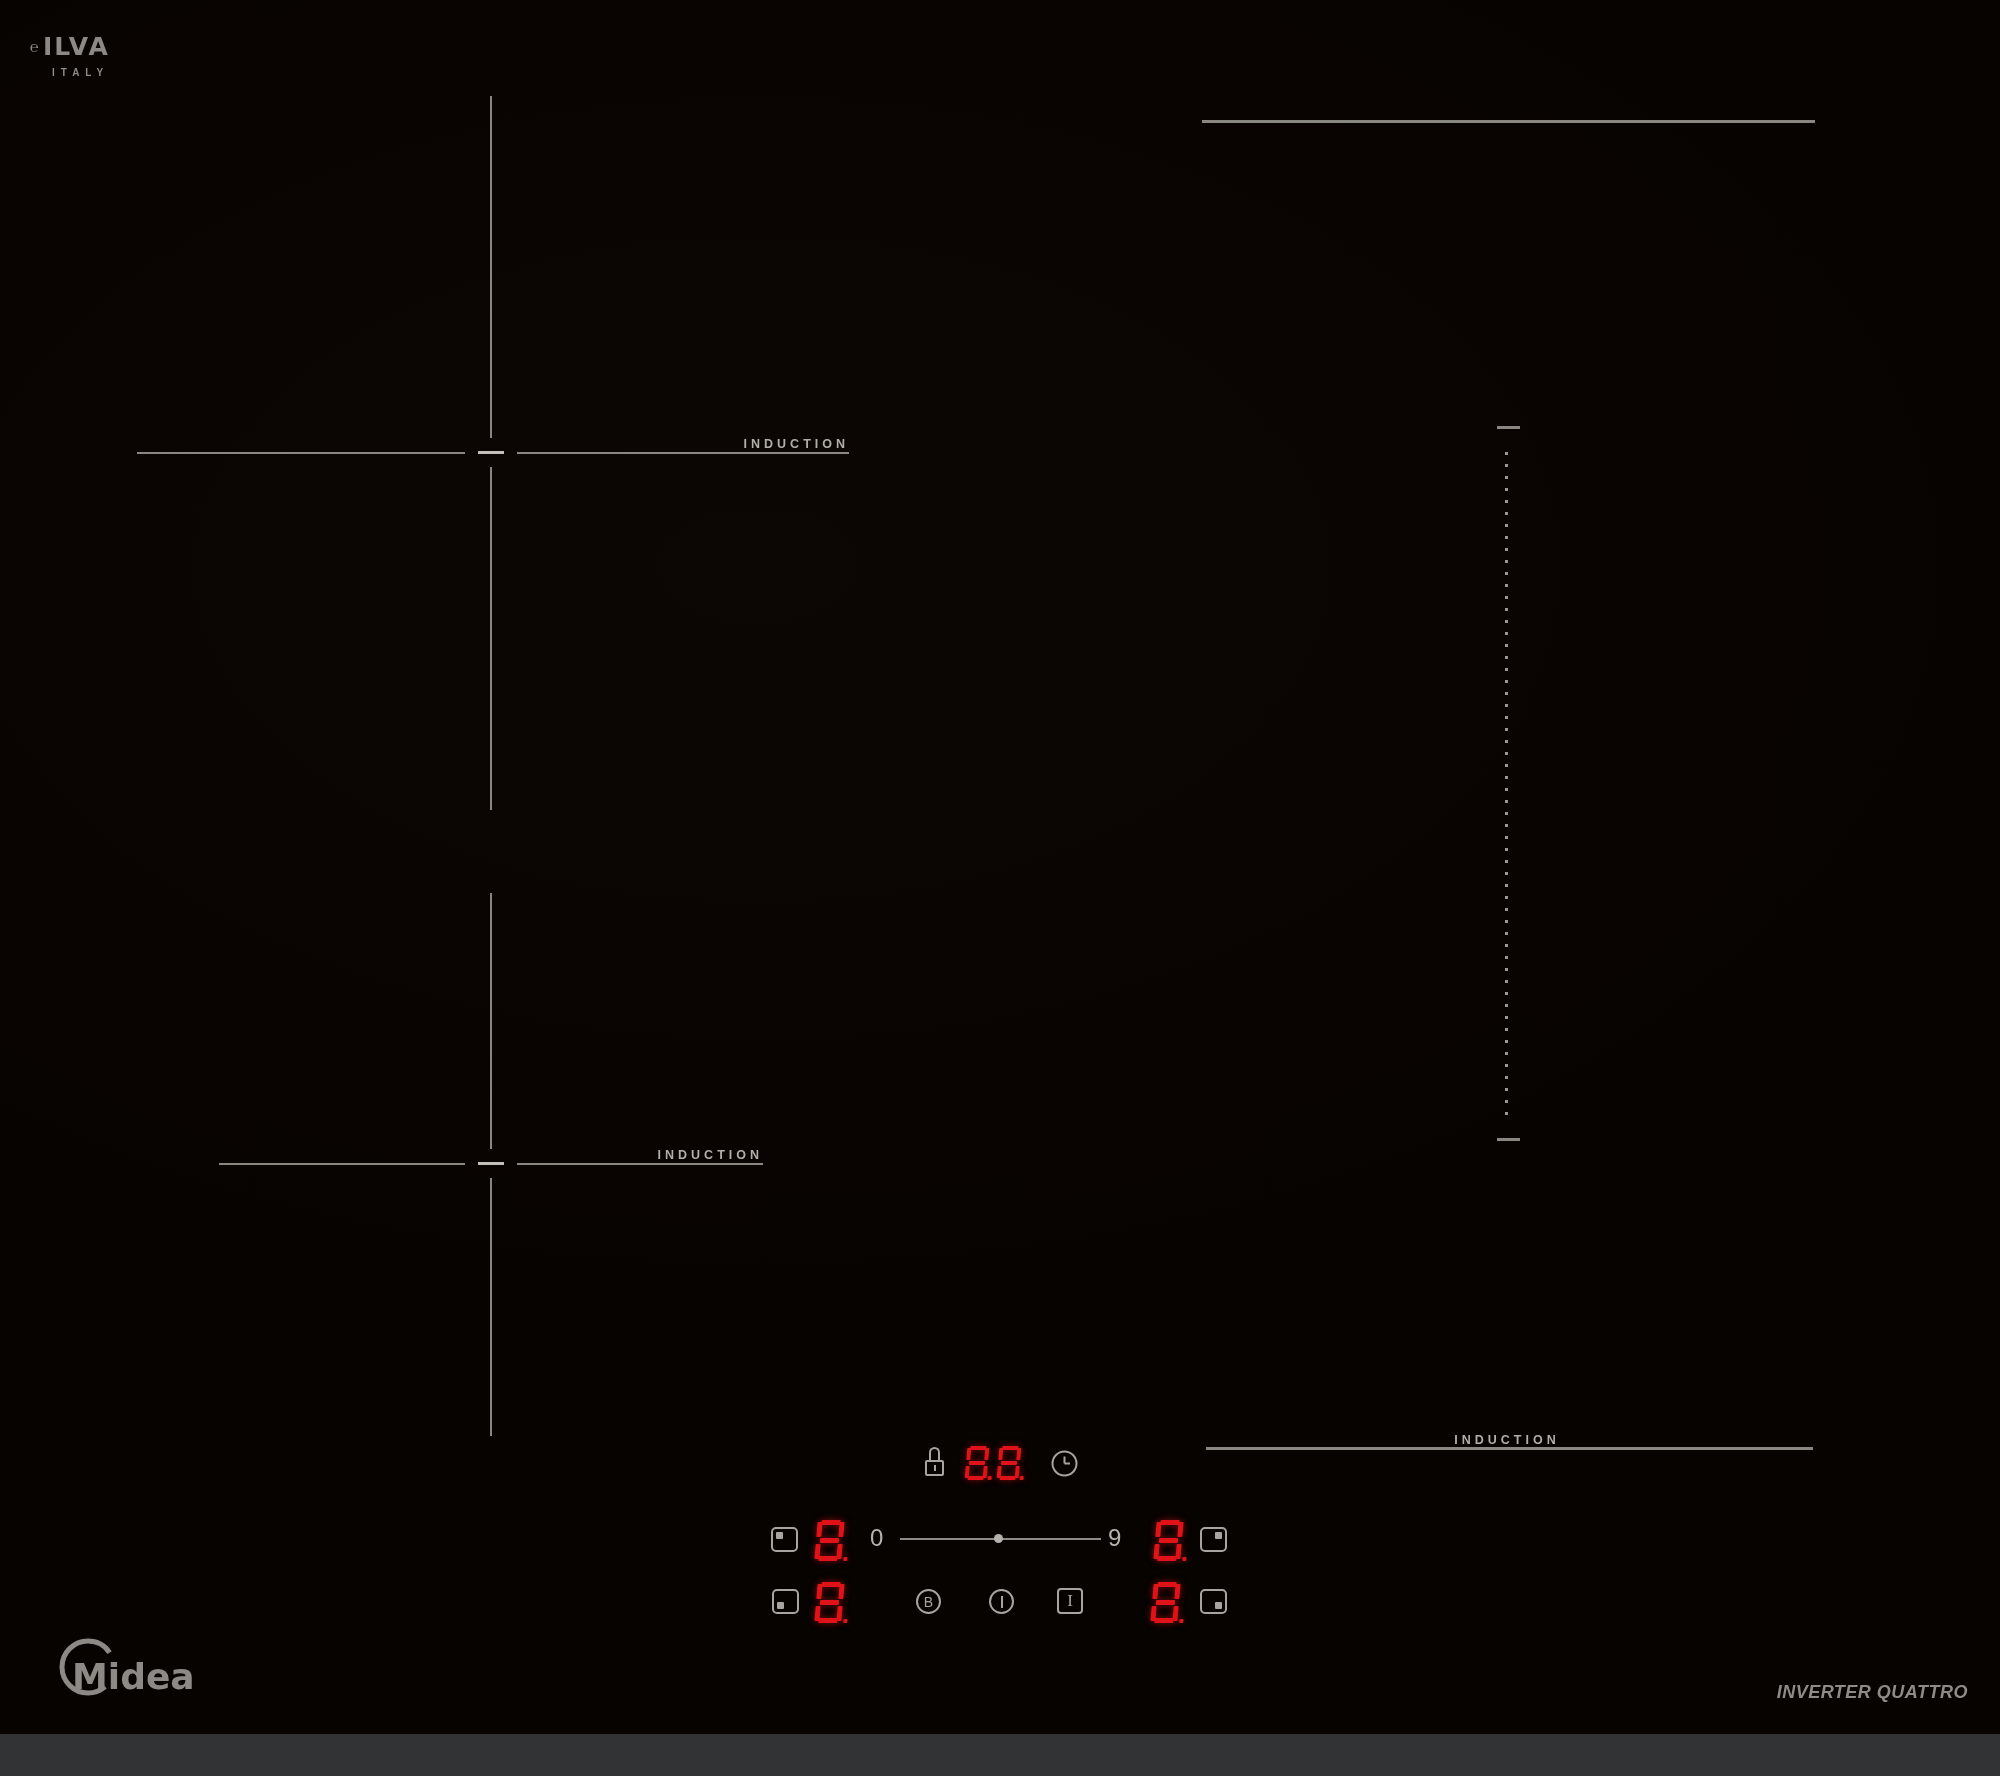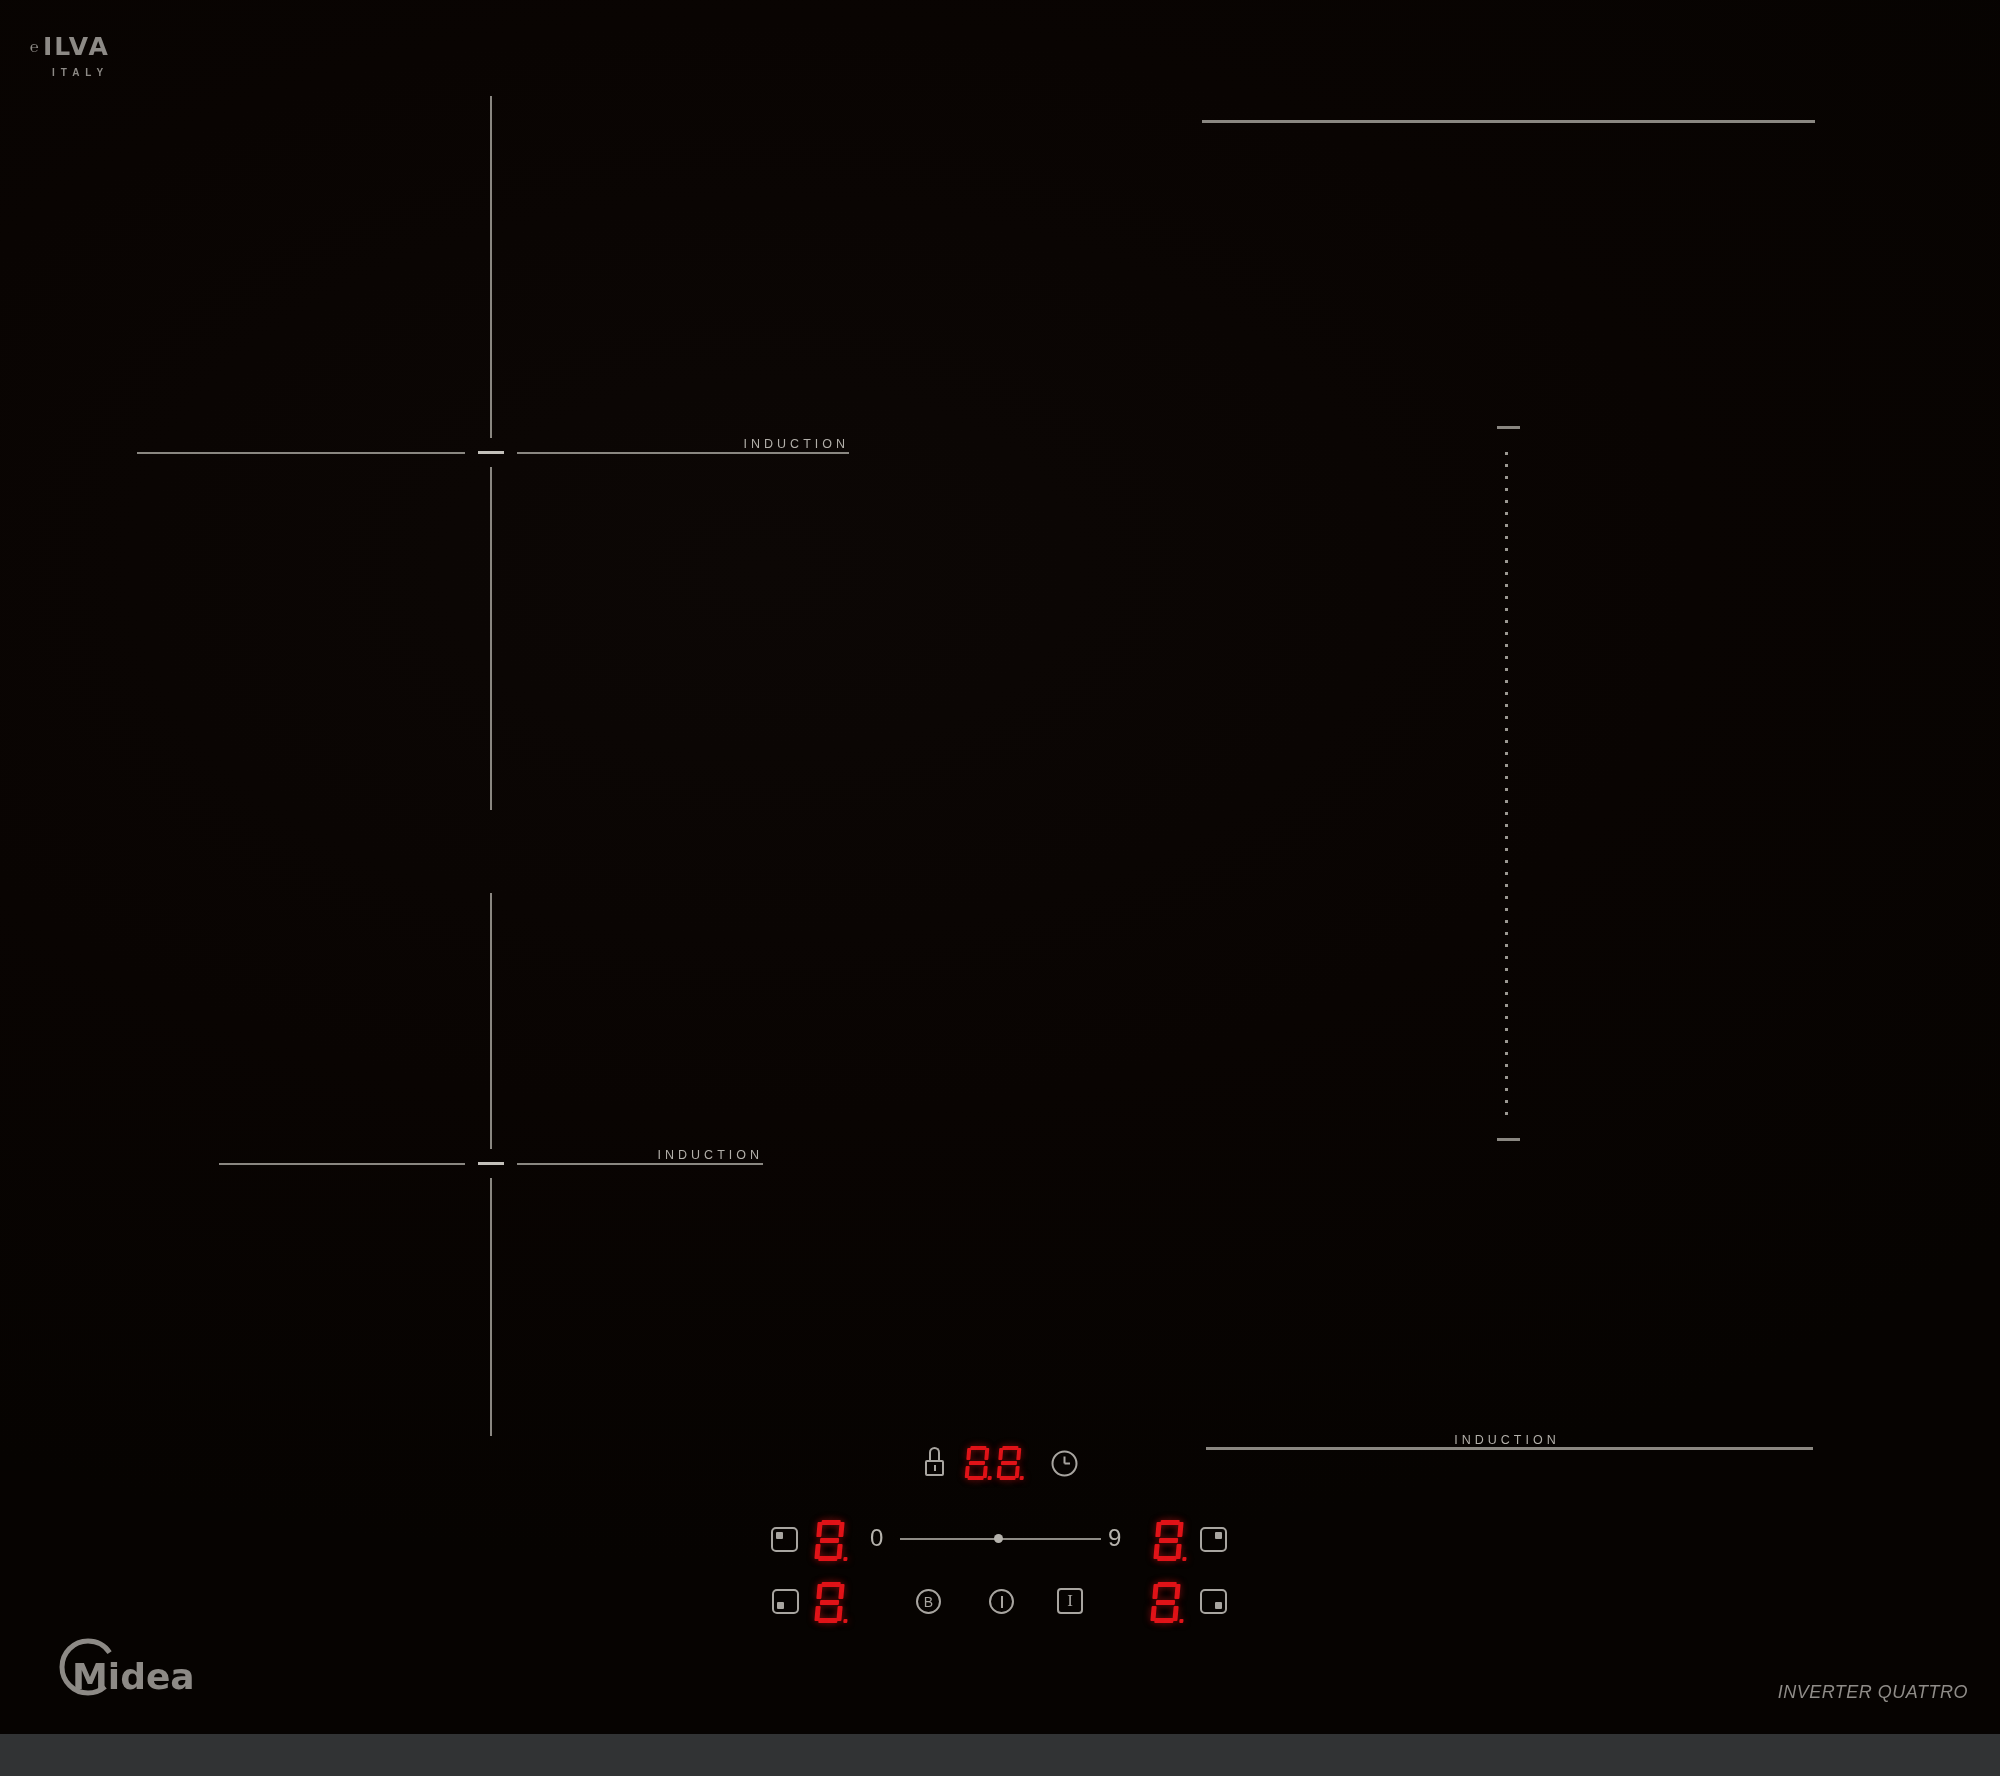--- a/index.html
+++ b/index.html
@@ -13,21 +13,21 @@
   }
   
   .ln { position: absolute; background: #8a8781; }
   .ln.bright { background: #c3c0ba; }
   
   .zlabel {
     position: absolute;
     color: #b2afa9;
     font-size: 12.5px;
     letter-spacing: 4px;
-    font-weight: 400;
+    font-weight: 700;
     white-space: nowrap;
   }
   
   .dotline {
     position: absolute;
     width: 3px;
     background: repeating-linear-gradient(to bottom, #9b9892 0 3px, transparent 3px 12px);
   }
   
   .seg-display { position: absolute; display: flex; }
@@ -75,21 +75,21 @@
                   border-radius: 50%; background: #b5b2ac; }
   
   .ilva { position: absolute; left: 30px; top: 34px; color: #8d8a86; }
   .ilva .row1 { display: flex; align-items: center; gap: 4px; }
   .ilva .emark { font-size: 15px; font-weight: bold; }
   .ilva .name { font-family: "DejaVu Sans", sans-serif; font-weight: bold;
                 font-size: 25px; letter-spacing: 2px; line-height: 1; }
   .ilva .country { font-size: 10px; letter-spacing: 6px; font-weight: bold; padding-left: 22px; margin-top: 8px; }
   .midea { position: absolute; left: 52px; top: 1636px; }
   .tagline { position: absolute; right: 32px; top: 1682px;
-             color: #8f8c88; font-size: 18px; font-weight: normal; font-style: italic; letter-spacing: 0.5px; }
+             color: #8f8c88; font-size: 18px; font-weight: bold; font-style: italic; letter-spacing: 0.5px; }
   .bottom-strip { position: absolute; left: 0; right: 0; bottom: 0; height: 42px; background: #313334; }
 </style>
 </head>
 <body>
 
 <div class="stage">
 
   <div class="ilva">
     <div class="row1">
       <span class="emark">℮</span>

